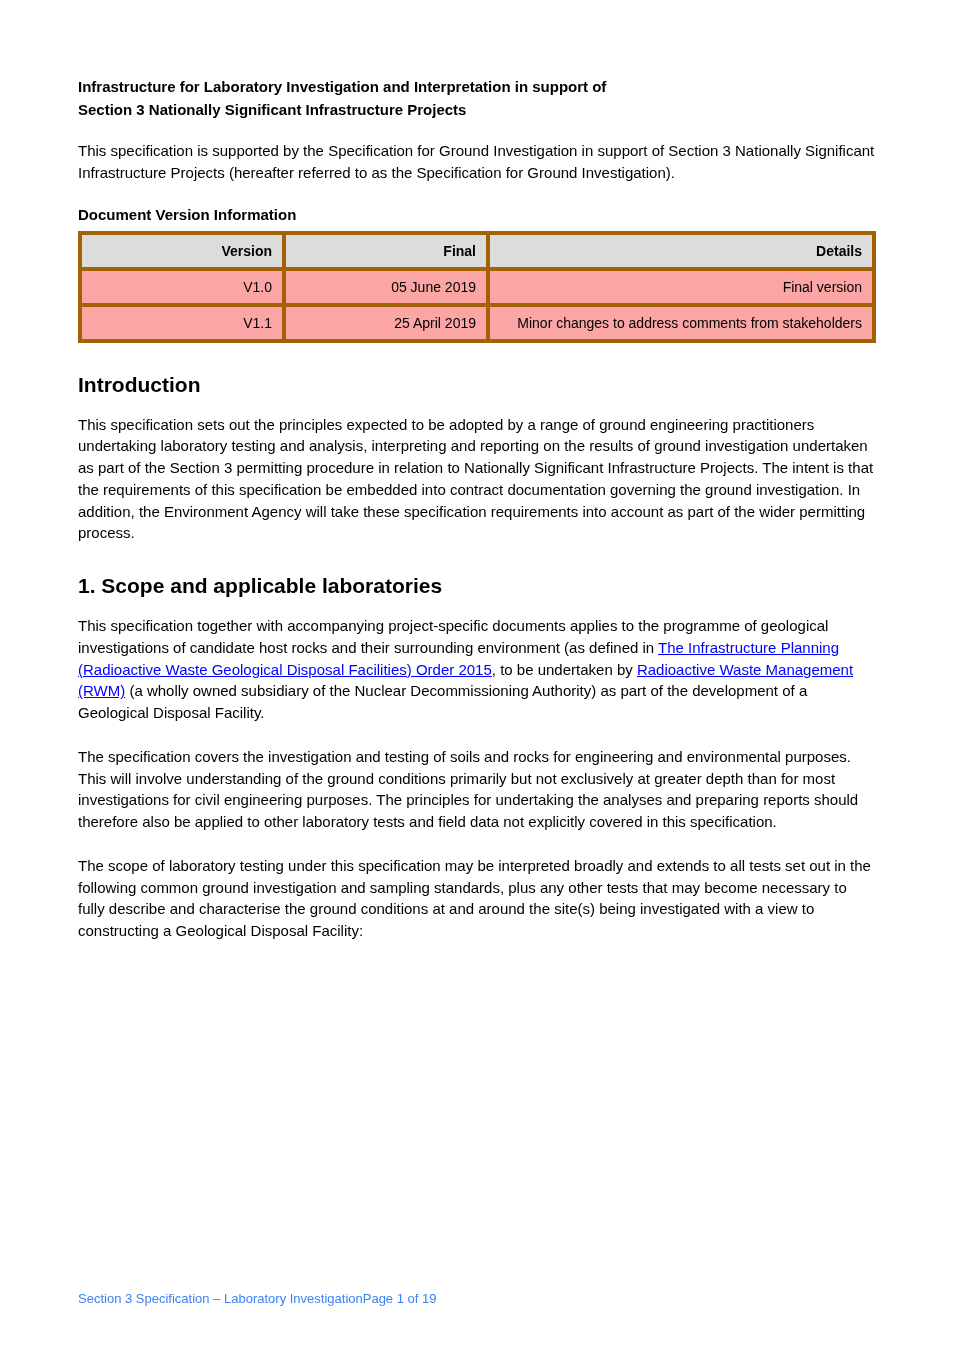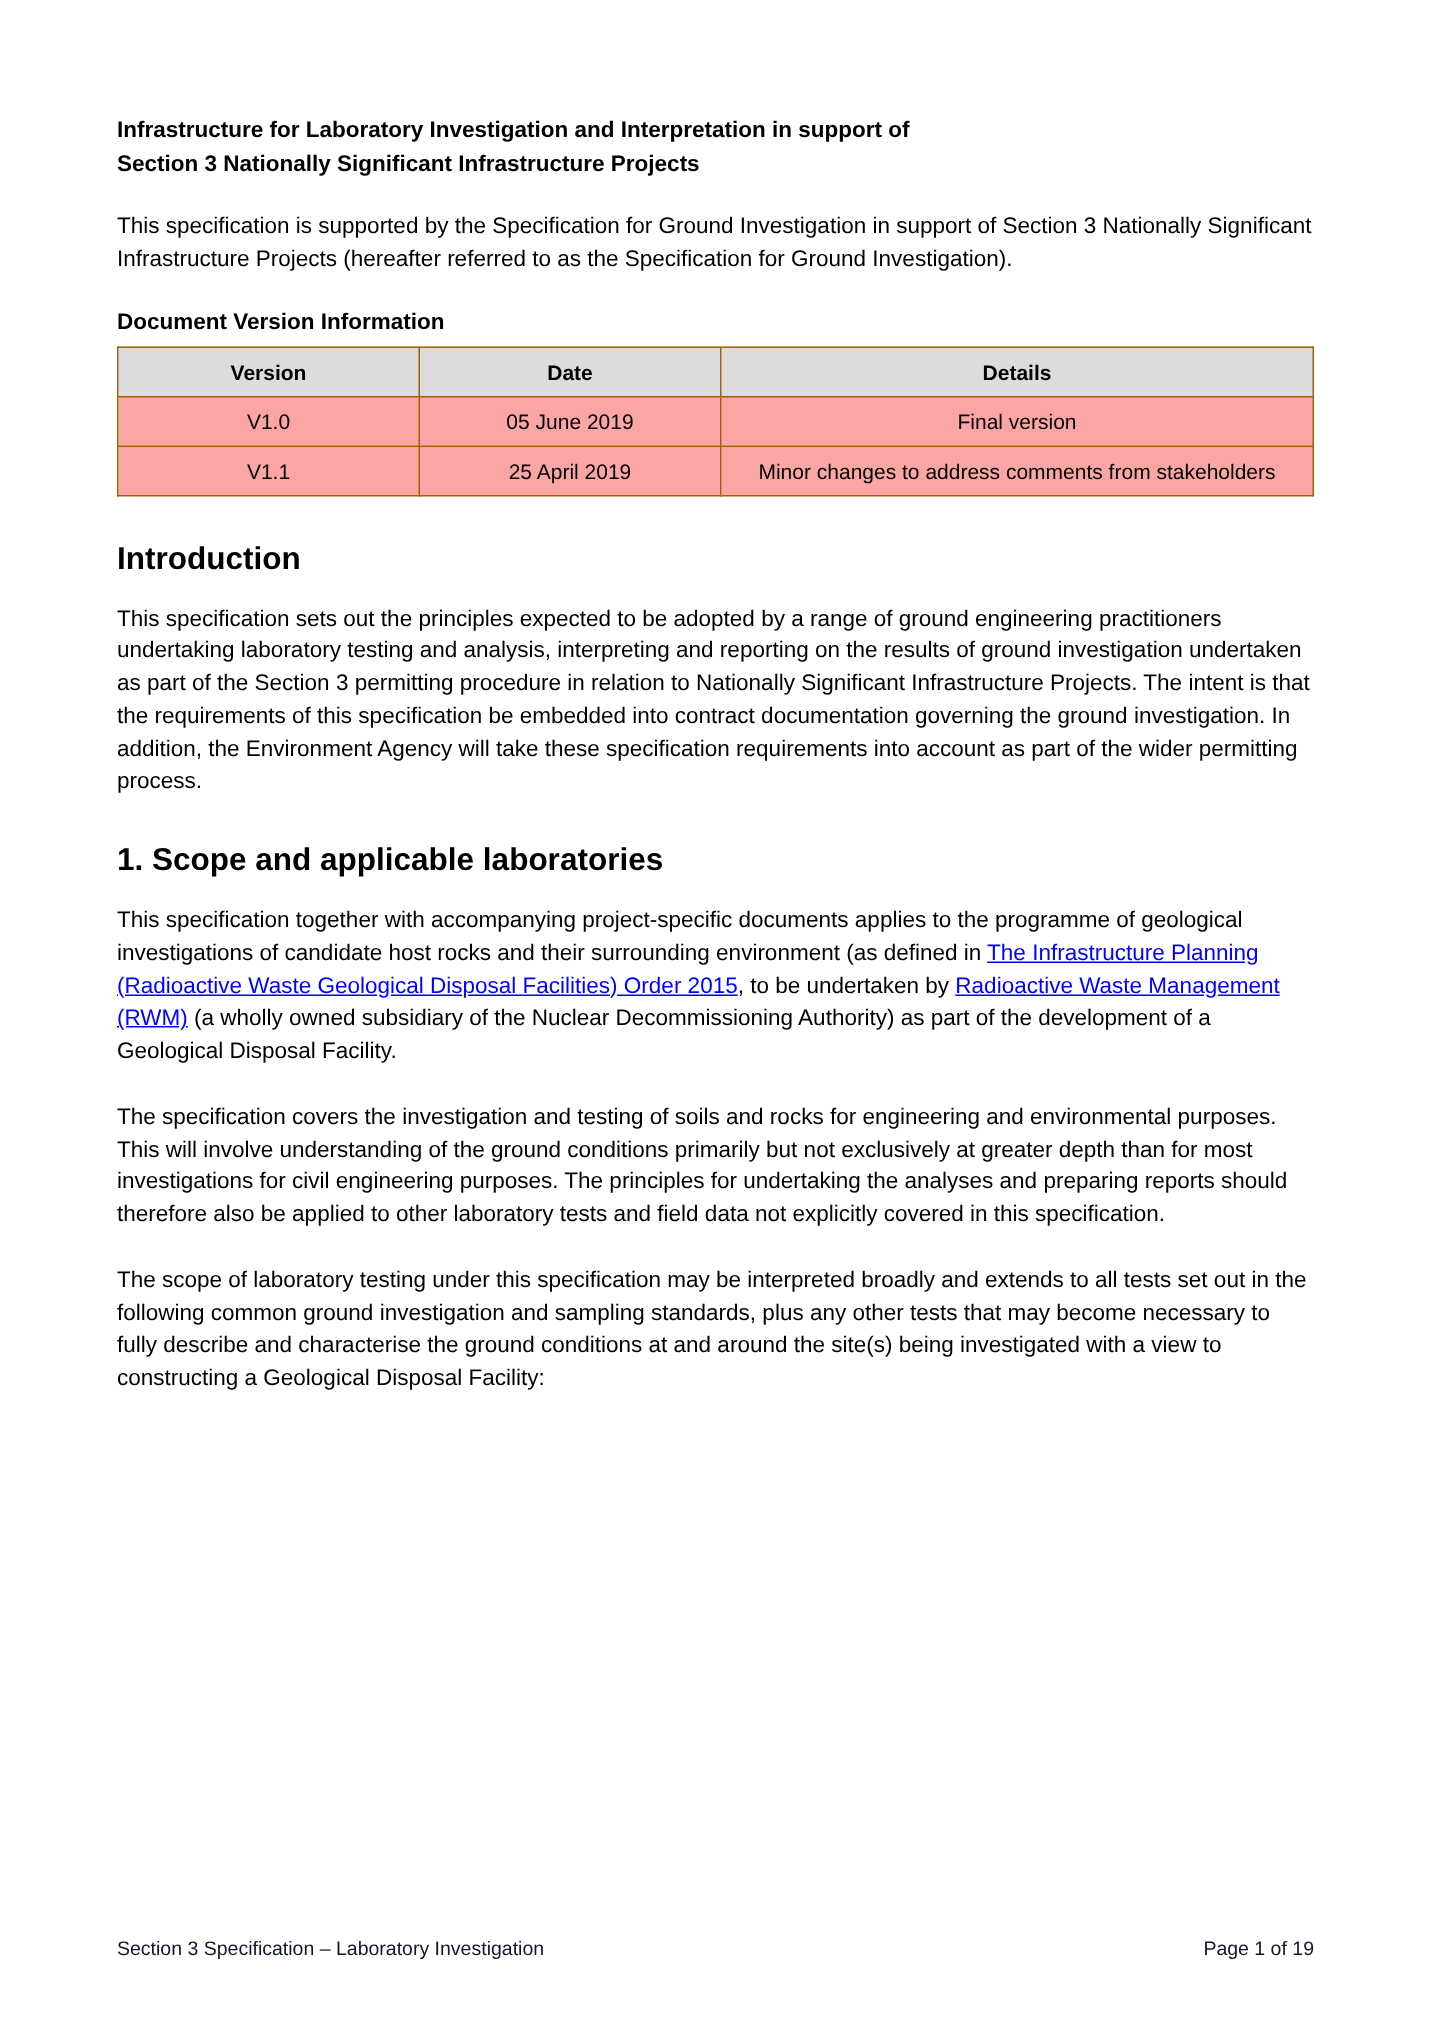--- a/index.html
+++ b/index.html
@@ -35,23 +35,23 @@
     font-weight: bold;
     font-size: 15px;
     margin-bottom: 8px;
   }
   table.version {
     border-collapse: collapse;
     width: 100%;
     margin-bottom: 30px;
   }
   table.version th, table.version td {
-    border: 1px solid #a16207;
+    border: 4px solid #a16207;
     font-size: 14px;
-    text-align: center;
+    text-align: right;
     padding: 8px 10px;
     vertical-align: middle;
   }
   table.version th {
     background: #dcdcdc;
     font-weight: bold;
   }
   table.version td {
     background: #fca5a5;
   }
@@ -68,43 +68,42 @@
     font-weight: bold;
     font-size: 21px;
     margin: 30px 0 8px 0;
   }
   .footer {
     position: absolute;
     bottom: 45px;
     left: 78px;
     right: 78px;
     font-size: 13px;
-    color: #0f172a;
+    color: #3b82f6;
     display: flex;
-    justify-content: space-between;
     margin-top: 27px;
   }
 </style>
 </head>
 <body>
 
 <div class="page">
 
   <div class="title">Infrastructure for Laboratory Investigation and Interpretation in support of</div>
   <div class="title-line2">Section 3 Nationally Significant Infrastructure Projects</div>
 
   <p class="p">This specification is supported by the Specification for Ground Investigation in support of Section 3 Nationally Significant Infrastructure Projects (hereafter referred to as the Specification for Ground Investigation).</p>
 
   <div class="intro-label">Document Version Information</div>
 
   <table class="version">
     <thead>
       <tr>
         <th style="width:180px">Version</th>
-        <th style="width:180px">Date</th>
+        <th style="width:180px">Final</th>
         <th>Details</th>
       </tr>
     </thead>
     <tbody>
       <tr>
         <td>V1.0</td>
         <td>05 June 2019</td>
         <td>Final version</td>
       </tr>
       <tr>

